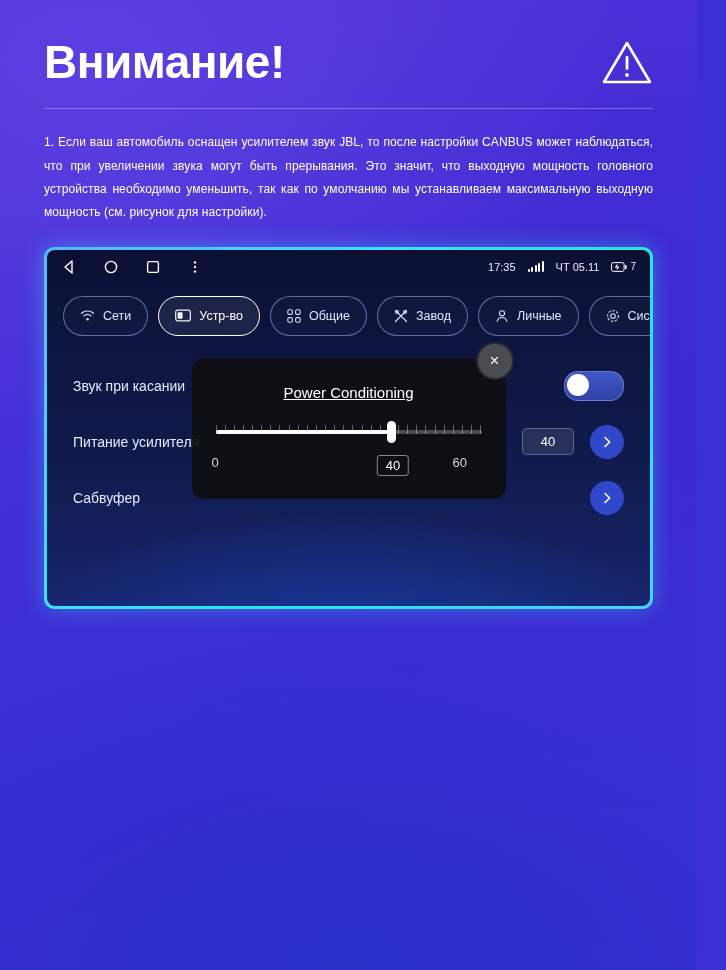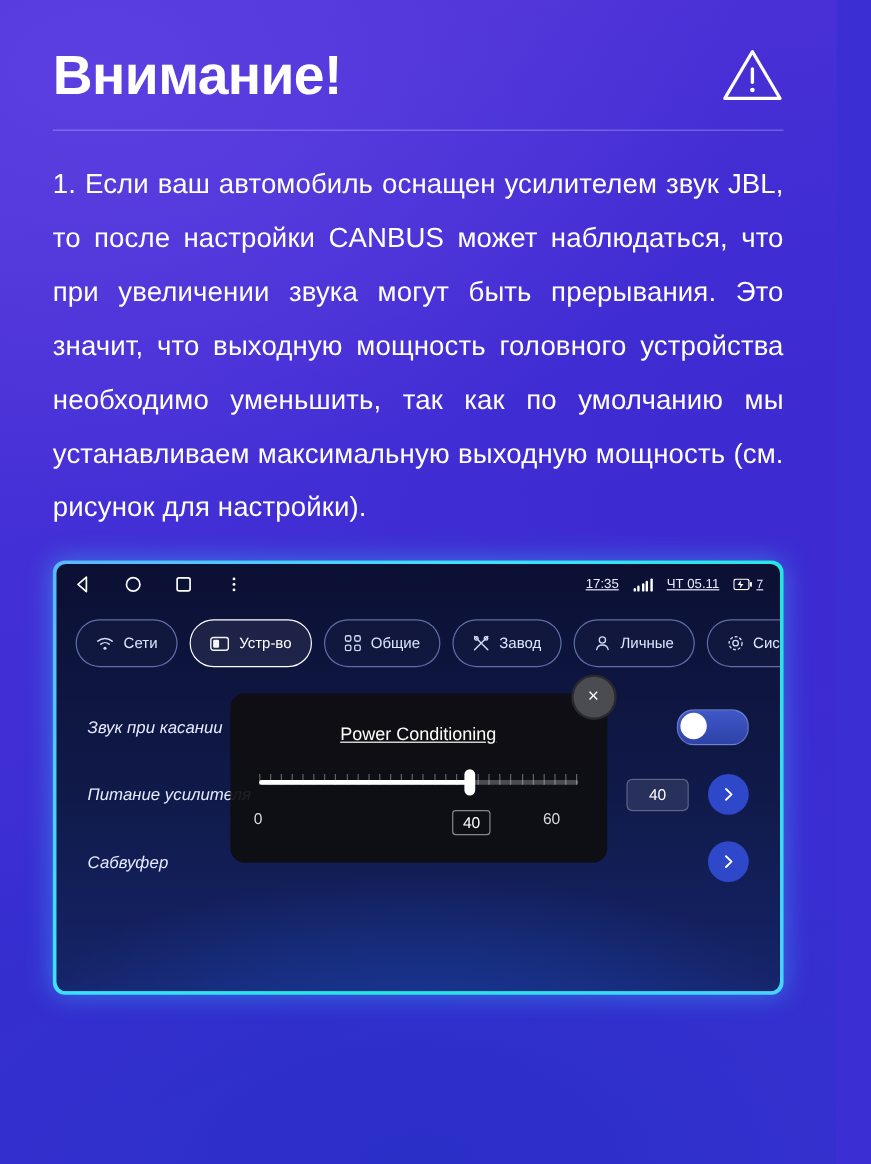--- a/index.html
+++ b/index.html
@@ -45,21 +45,21 @@
 
   .divider {
     height: 1px;
     background: rgba(255,255,255,0.28);
     margin: 22px 0 0 0;
   }
 
   
   .para {
     color: #ffffff;
-    font-size: 23px;
+    font-size: 12px;
     line-height: 1.95;
     text-align: justify;
     text-justify: inter-word;
     margin: 22px 0 0 0;
     letter-spacing: 0.1px;
   }
   .para.p2 { margin-top: 26px; }
 
   
   .device-wrap {
@@ -94,21 +94,20 @@
     gap: 26px;
   }
   .nav-icons span { display: inline-flex; }
   .status-right {
     margin-left: auto;
     display: flex;
     align-items: center;
     gap: 12px;
     font-size: 11px;
     color: #e8ecff;
-    text-decoration: underline;
   }
   .signal-bars {
     display: inline-flex;
     align-items: flex-end;
     gap: 1.5px;
     height: 11px;
   }
   .signal-bars i {
     display: block;
     width: 2px;
@@ -157,21 +156,21 @@
   .rows {
     padding: 22px 26px 0 26px;
   }
   .row {
     display: flex;
     align-items: center;
     height: 56px;
     color: #e6ebff;
     font-size: 14px;
   }
-  .row .lbl { flex: 0 0 auto; font-style: italic; }
+  .row .lbl { flex: 0 0 auto; }
   .row .spacer { flex: 1 1 auto; }
   .toggle {
     width: 58px;
     height: 28px;
     border-radius: 14px;
     background: linear-gradient(180deg,#3f57c8,#2e43a8);
     position: relative;
     border: 1px solid rgba(255,255,255,0.25);
   }
   .toggle .knob {

